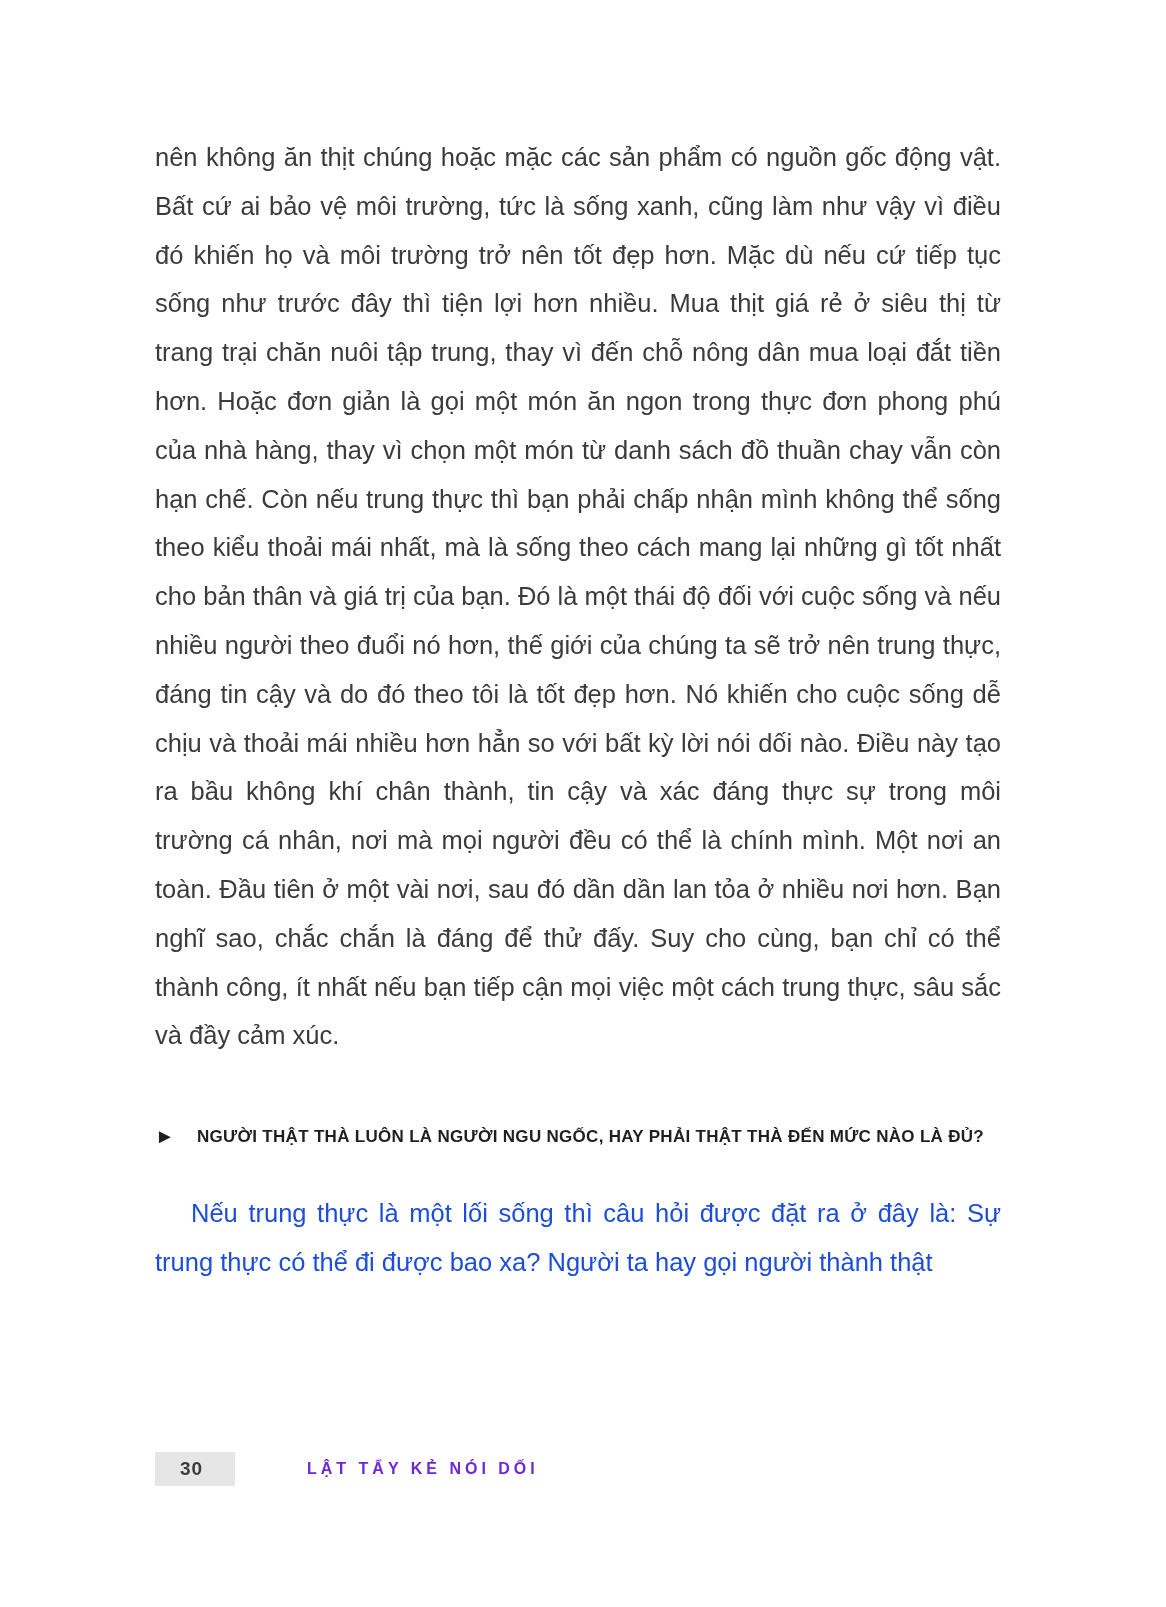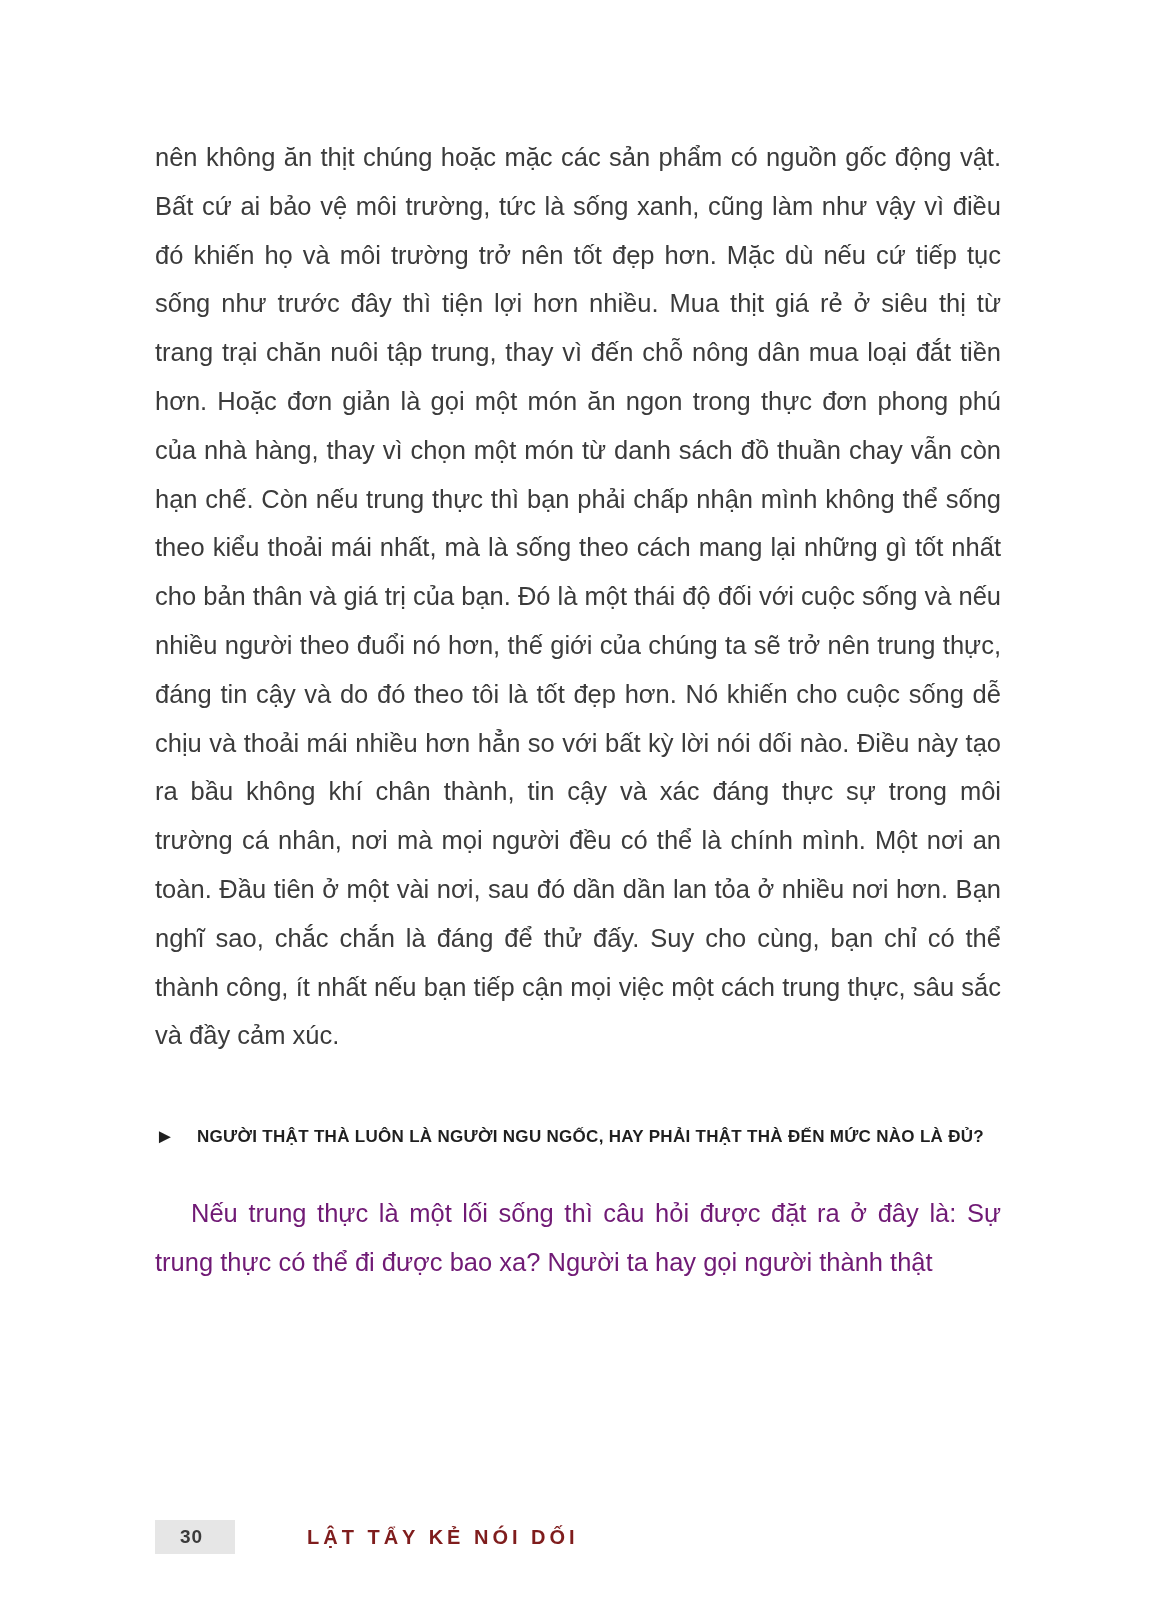--- a/index.html
+++ b/index.html
@@ -45,30 +45,30 @@
     flex: 1;
     font-size: 17px;
     line-height: 45px;
     font-weight: 700;
     color: #1f1f1f;
     letter-spacing: 0.3px;
   }
   .second-paragraph {
     font-size: 25.5px;
     line-height: 48.8px;
-    color: #701a75;
+    color: #1d4ed8;
     text-align: justify;
     margin: 30px 0 0 0;
     text-indent: 36px;
     font-weight: 400;
   }
   .footer {
     position: absolute;
     left: 155px;
-    top: 1520px;
+    top: 1452px;
     width: 846px;
     display: flex;
     align-items: center;
   }
   .page-number-box {
     background: #e6e6e6;
     width: 80px;
     height: 34px;
     display: flex;
     align-items: center;
@@ -76,23 +76,23 @@
     box-sizing: border-box;
   }
   .page-number {
     font-size: 19px;
     font-weight: 700;
     color: #3b3b3b;
     letter-spacing: 1px;
   }
   .book-title {
     margin-left: 72px;
-    font-size: 20px;
+    font-size: 16px;
     font-weight: 700;
-    color: #7f1d1d;
+    color: #6d28d9;
     letter-spacing: 4px;
   }
 </style>
 </head>
 <body>
 
 <div class="page">
 
   <div class="content">
 

